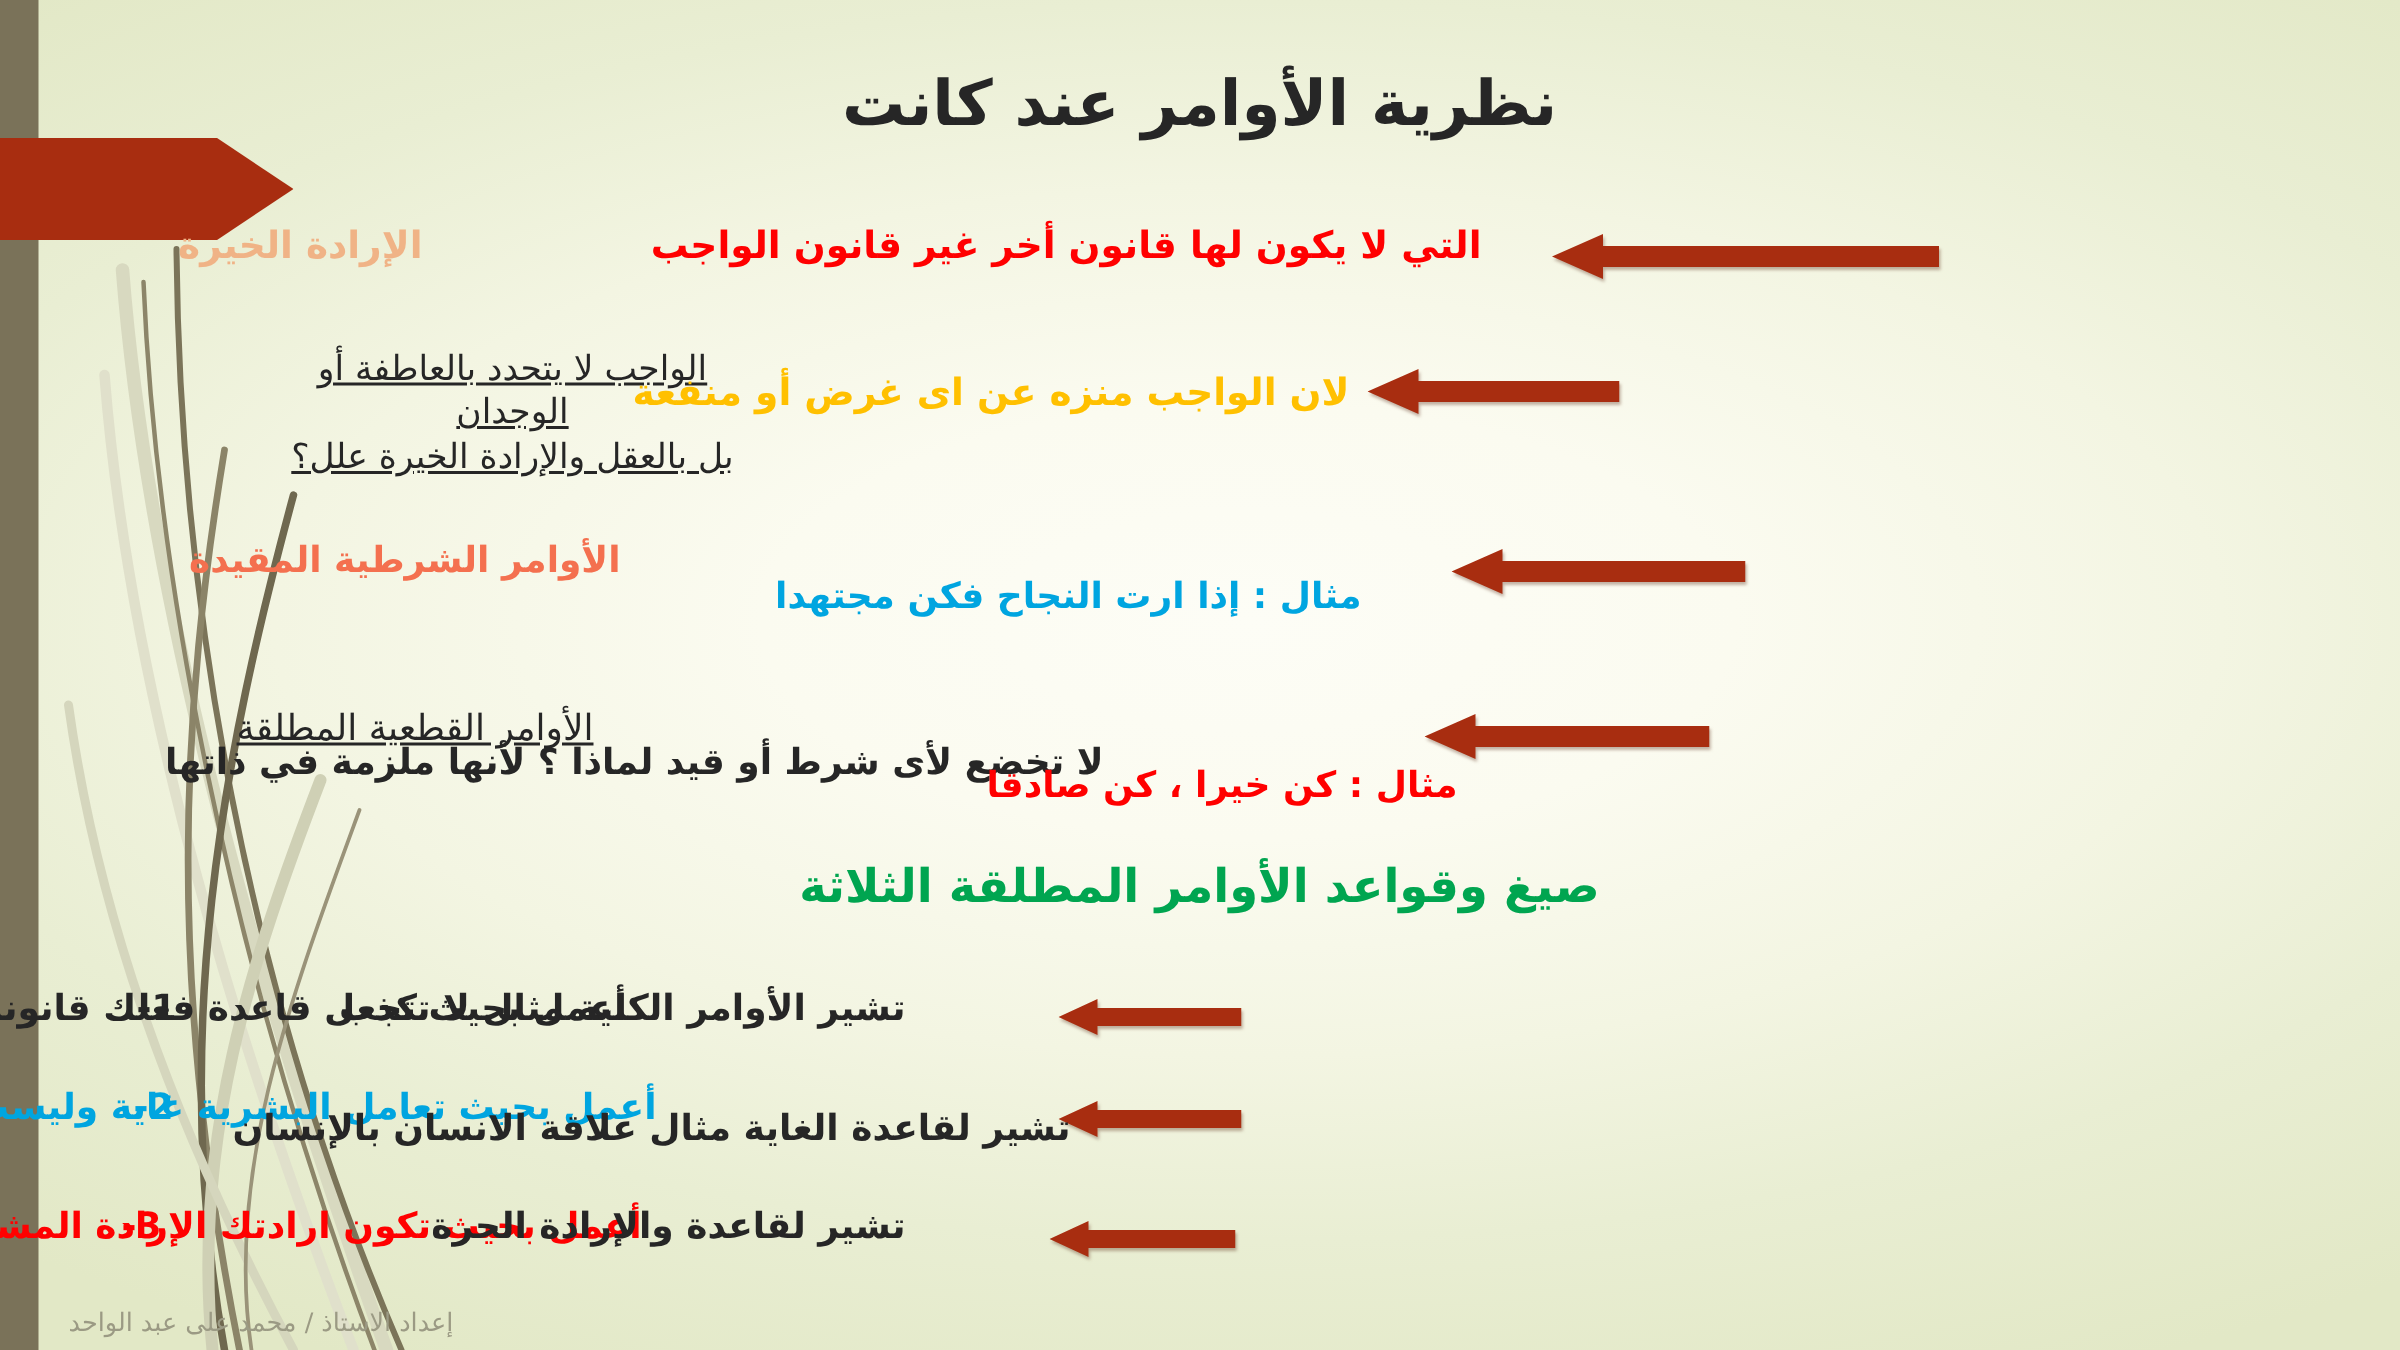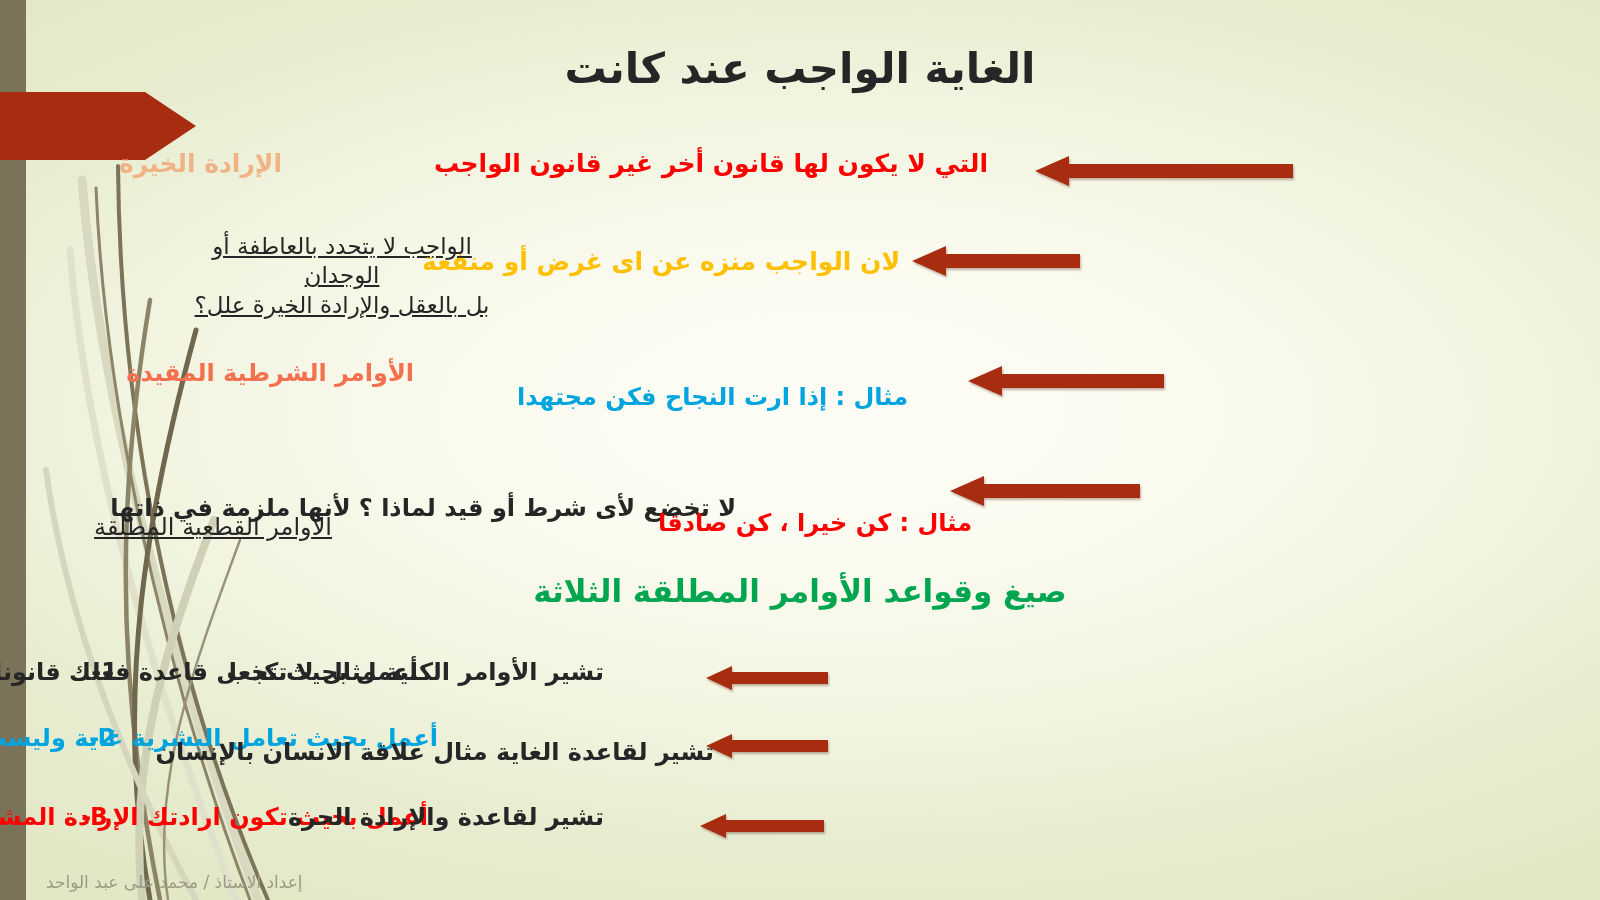--- a/index.html
+++ b/index.html
@@ -121,21 +121,21 @@
       <path d="M214 520 C 168 640, 128 760, 142 900" stroke="#cfd0b5" stroke-width="8"></path>
       <path d="M46 470 C 64 600, 110 740, 196 900" stroke="#d5d6bd" stroke-width="6"></path>
       <path d="M240 540 C 196 660, 150 780, 168 900" stroke="#9a9379" stroke-width="2.5"></path>
     </g>
   </svg>
 
   <div class="left-band"></div>
 
   <div class="banner"></div>
 
-  <div class="title">الغاية الواجب عند كانت</div>
+  <div class="title">نظرية الأوامر عند كانت</div>
 
   <div class="txt b c-peach" style="top:148px; right:1318px; font-size:25px;">الإرادة الخيرة</div>
 
   <div class="arrow" style="top:154px; left:1035px;">
     <svg width="258" height="34" viewBox="0 0 258 34">
       <polygon points="0,17 34,2 34,10 258,10 258,24 34,24 34,32" fill="#a82d10"></polygon>
     </svg>
   </div>
 
   <div class="txt b c-red" style="top:148px; right:612px; font-size:25px;">التي لا يكون لها قانون أخر غير قانون الواجب</div>
@@ -157,21 +157,21 @@
 
   <div class="arrow" style="top:364px; left:968px;">
     <svg width="196" height="34" viewBox="0 0 196 34">
       <polygon points="0,17 34,2 34,10 196,10 196,24 34,24 34,32" fill="#a82d10"></polygon>
     </svg>
   </div>
 
 
   <div class="txt b c-blue" style="top:382px; right:692px; font-size:24px;">مثال : إذا ارت النجاح فكن مجتهدا</div>
 
-  <div class="txt nb c-black" style="top:470px; right:1268px; font-size:24px;margin-top:42px;">الأوامر القطعية المطلقة</div>
+  <div class="txt nb c-black" style="top:470px; right:1204px; font-size:24px;">الأوامر القطعية المطلقة</div>
 
   <div class="arrow" style="top:474px; left:950px;">
     <svg width="190" height="34" viewBox="0 0 190 34">
       <polygon points="0,17 34,2 34,10 190,10 190,24 34,24 34,32" fill="#a82d10"></polygon>
     </svg>
   </div>
 
   <div class="txt b c-black" style="top:454px; right:864px; font-size:24px;margin-top:39px;">لا تخضع لأى شرط أو قيد   لماذا ؟  لأنها ملزمة في ذاتها</div>
 
   <div class="txt b c-red" style="top:508px; right:628px; font-size:24px;">مثال : كن خيرا   ، كن صادقا</div>

